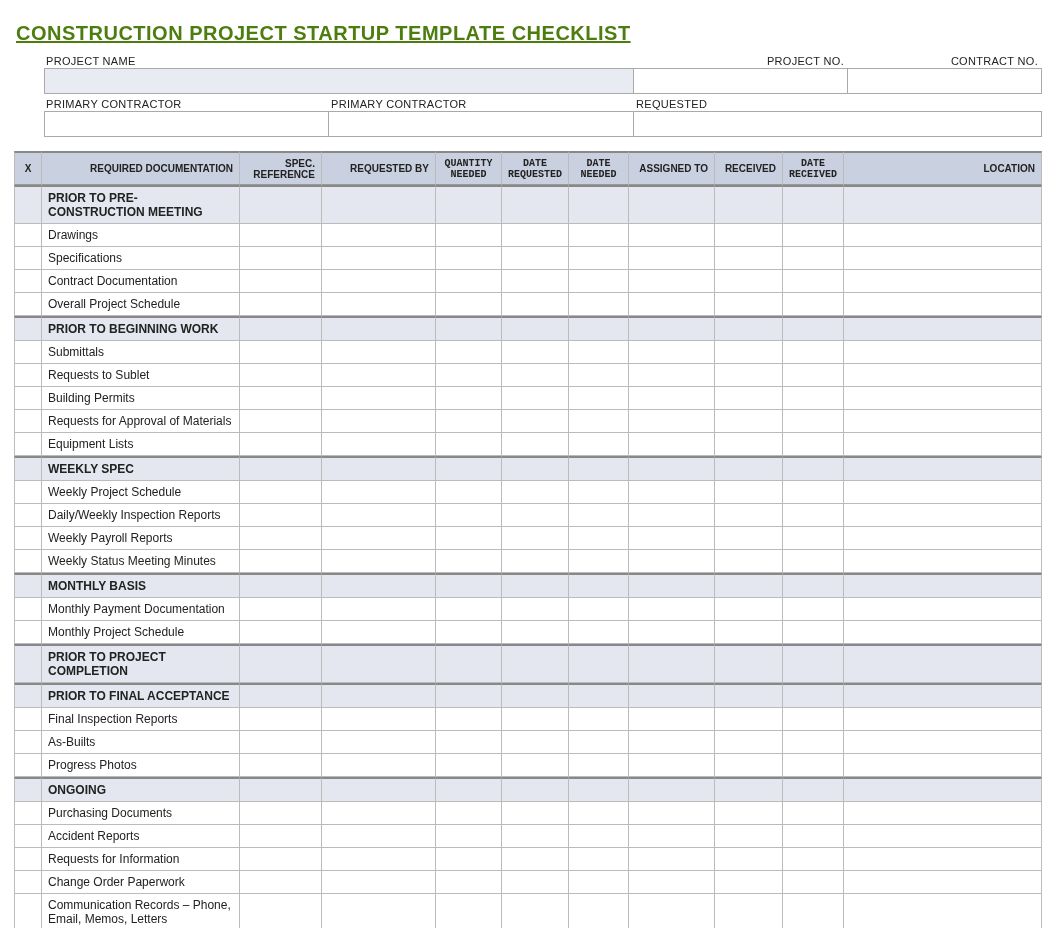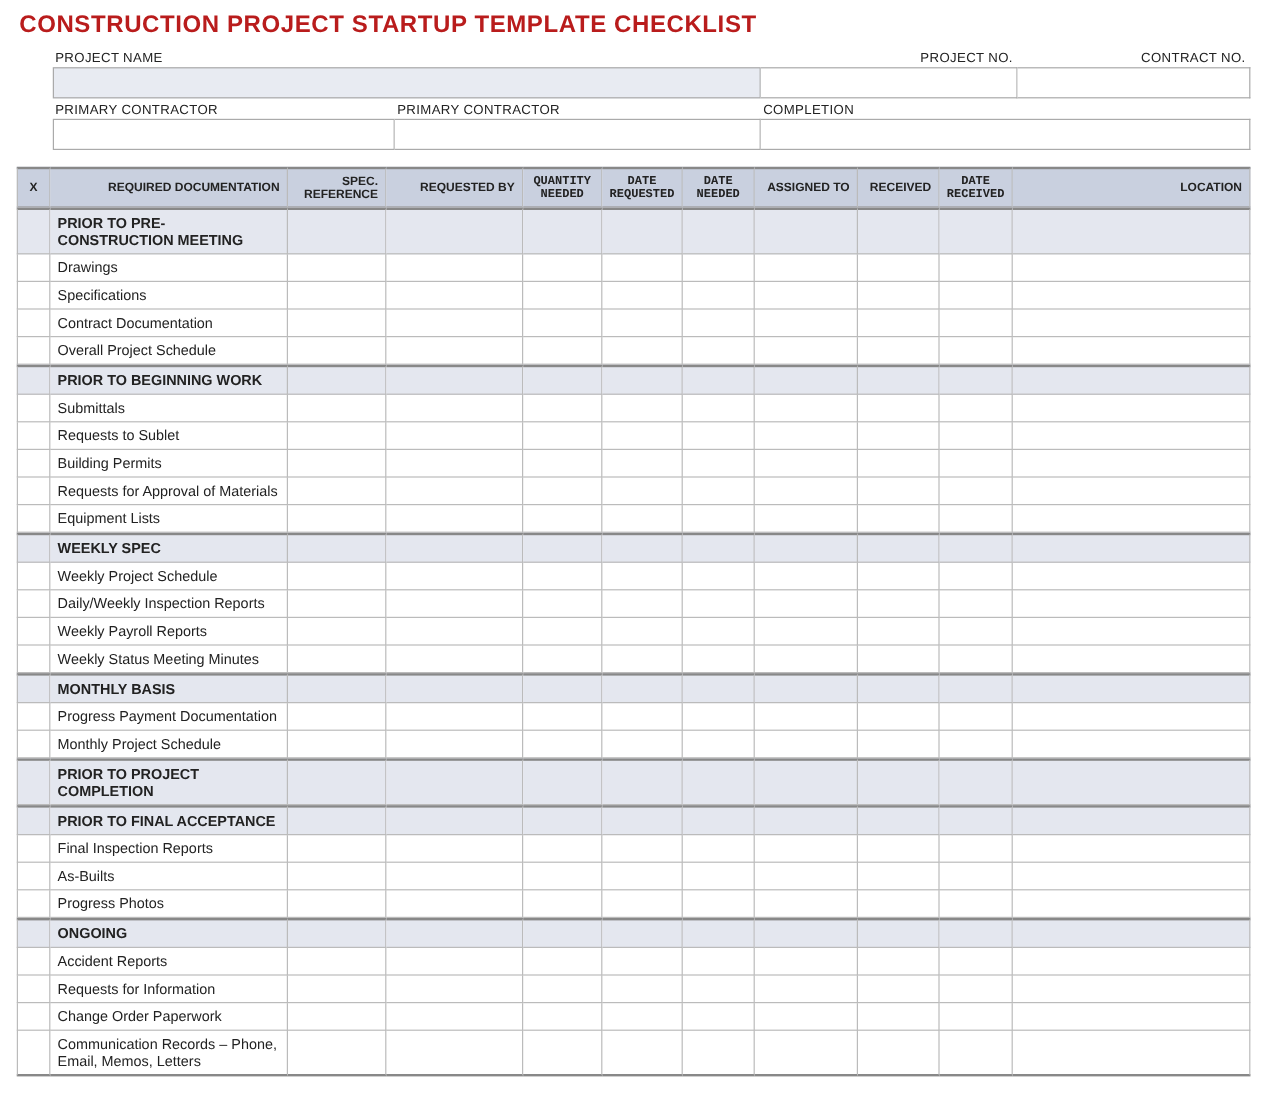--- a/index.html
+++ b/index.html
@@ -7,22 +7,23 @@
     font-family: "Century Gothic", "Segoe UI", Arial, sans-serif;
     background: #fff;
     padding: 10px 14px;
     width: 1056px;
     color: #222;
   }
   h1.title {
     font-size: 20px;
     font-weight: 700;
     letter-spacing: 0.5px;
-    color: #b91c1c;
-    margin: 0 0 8px 2px;
+    color: #4d7c0f;
+    margin: 12px 0 8px 2px;
+    text-decoration: underline;
   }
   .meta-block {
     margin-left: 30px;
     margin-right: 0;
   }
   .meta-row {
     display: flex;
     gap: 0;
     justify-content: space-between;
   }
@@ -140,21 +141,21 @@
   <div class="meta-row bot">
     <div class="meta-field">
       <span class="lbl">PRIMARY CONTRACTOR</span>
       <input class="box white" value="" style="">
     </div>
     <div class="meta-field">
       <span class="lbl">PRIMARY CONTRACTOR</span>
       <input class="box white" value="" style="">
     </div>
     <div class="meta-field">
-      <span class="lbl">COMPLETION</span>
+      <span class="lbl">REQUESTED</span>
       <input class="box white" value="" style="">
     </div>
   </div>
 </div>
 
 <table class="checklist">
   <colgroup>
     <col class="c-x">
       <col class="c-doc">
       <col class="c-spec">
@@ -399,21 +400,21 @@
         <td></td>
         <td></td>
         <td></td>
         <td></td>
         <td></td>
         <td></td>
         <td></td>
       </tr>
       <tr class="item">
         <td class="chk"></td>
-        <td class="desc">Progress Payment Documentation</td>
+        <td class="desc">Monthly Payment Documentation</td>
         <td></td>
         <td></td>
         <td></td>
         <td></td>
         <td></td>
         <td></td>
         <td></td>
         <td></td>
         <td></td>
       </tr>
@@ -491,20 +492,33 @@
         <td></td>
         <td></td>
         <td></td>
         <td></td>
         <td></td>
         <td></td>
       </tr>
       <tr class="section">
         <td class="chk"></td>
         <td class="desc">ONGOING</td>
+        <td></td>
+        <td></td>
+        <td></td>
+        <td></td>
+        <td></td>
+        <td></td>
+        <td></td>
+        <td></td>
+        <td></td>
+      </tr>
+      <tr class="item">
+        <td class="chk"></td>
+        <td class="desc">Purchasing Documents</td>
         <td></td>
         <td></td>
         <td></td>
         <td></td>
         <td></td>
         <td></td>
         <td></td>
         <td></td>
         <td></td>
       </tr>

